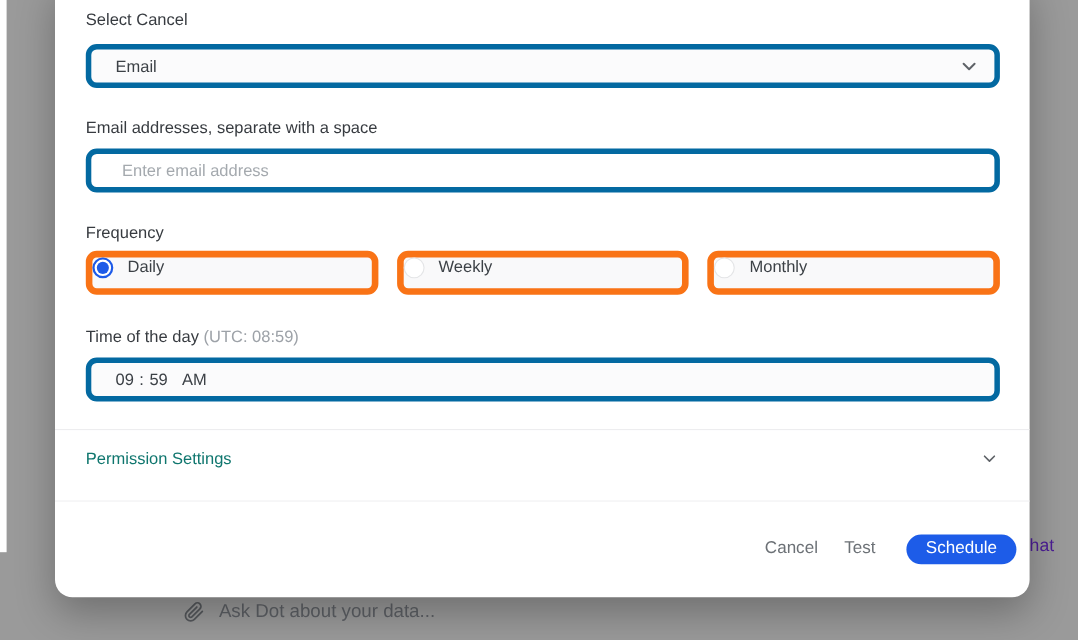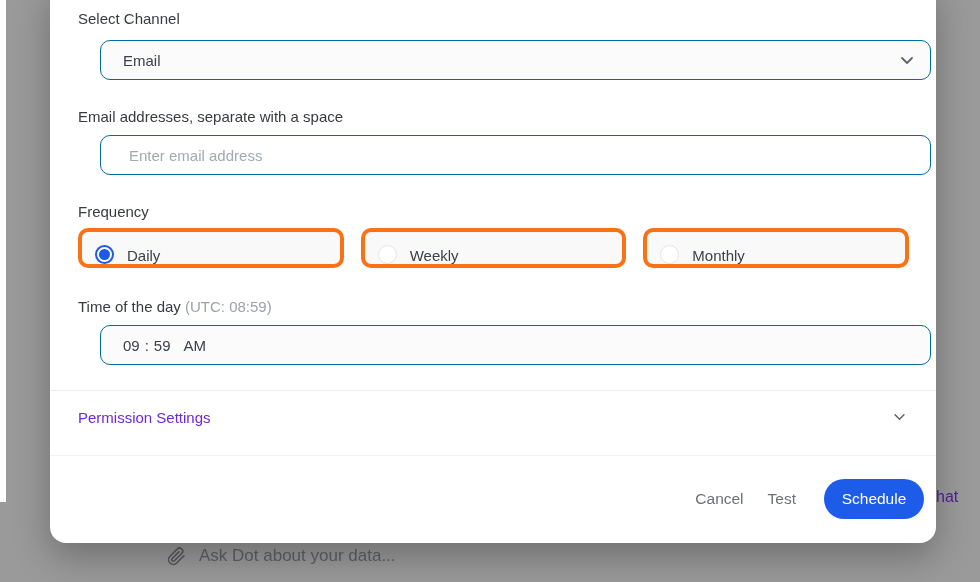--- a/index.html
+++ b/index.html
@@ -16,54 +16,54 @@
   .chat-text { font-size:17px; color:#5d6065; }
 
   .modal { position:absolute; left:50px; top:-20px; width:886px; height:563px;
            background:#ffffff; border-radius:16px; box-shadow:0 14px 36px rgba(0,0,0,0.28); }
 
   .field-label { position:absolute; left:28px; font-size:15px; color:#373b40; }
   .label-note { color:#9da2a8; }
 
   .select-field, .text-input, .time-field {
     position:absolute; left:28px; width:831px; height:40px;
-    border:1px solid #0369a1; border-radius:10px;
+    border:5px solid #0369a1; border-radius:10px;
     display:flex; align-items:center; padding:0 16px 0 22px;
-    font-size:15px; color:#3c4146; background:#fbfbfc;margin-left:22px;
+    font-size:15px; color:#3c4146; background:#fbfbfc;
   }
   .text-input { background:#ffffff;padding-left:28px; }
   .text-input .placeholder { color:#a4a9ae; }
   .select-field .chevron { margin-left:auto; display:flex; align-items:center; }
 
   .radio-row { position:absolute; left:28px; top:248px; width:831px; display:flex; gap:17px; }
-  .radio-pill { flex:1; height:40px; background:#f9f9fa; border:4px solid #f97316; border-radius:10px;
-                display:flex; align-items:flex-end; padding-left:13px; gap:13px;
+  .radio-pill { flex:1; height:40px; background:#f9f9fa; border:6px solid #f97316; border-radius:10px;
+                display:flex; align-items:flex-start; gap:13px;
                 font-size:15px; color:#3c4146; cursor:pointer; }
   .radio-circle { width:19px; height:19px; border-radius:50%; background:#ffffff; border:1px solid #e4e5e7;
                   display:flex; align-items:center; justify-content:center; flex:0 0 auto; }
   .radio-circle.selected { border:2px solid #1d5ae8; }
   .radio-dot { width:11px; height:11px; border-radius:50%; background:#1d5ae8; }
 
   .time-field .seg { color:#3c4146; }
   .time-field .sep { margin:0 5px; }
   .time-field .mer { margin-left:13px; }
 
   .divider { position:absolute; left:0; width:886px; height:1px; background:#ededef; }
 
   .perm-row { position:absolute; left:28px; top:424px; width:830px; height:26px;
               display:flex; align-items:center; cursor:pointer; }
-  .perm-label { font-size:15px; color:#6d28d9; }
+  .perm-label { font-size:15px; color:#0f766e; }
   .perm-row .chevron { margin-left:auto; margin-right:2px; display:flex; align-items:center; }
 
   .footer { position:absolute; left:0; top:475px; width:886px; height:88px;
             display:flex; align-items:center; justify-content:flex-end; padding-right:12px; }
   .btn-text { font-size:15.5px; color:#6c7176; background:none; border:none; cursor:pointer;
               font-family:"Liberation Sans", sans-serif; }
   .btn-test { margin-left:24px; }
-  .btn-schedule { margin-left:28px; width:100px; height:40px; border:none; border-radius:20px;
+  .btn-schedule { margin-left:28px; width:100px; height:27px; border:none; border-radius:20px;
                   background:#1d5ce8; color:#ffffff; font-size:15.5px; cursor:pointer;
                   font-family:"Liberation Sans", sans-serif; }
 </style>
 </head>
 <body>
 
 <div class="screen">
 
   <div class="left-sliver"></div>
   <div class="bg-partial-text">hat</div>
@@ -72,21 +72,21 @@
     <span>
       <svg width="19" height="19" viewBox="0 0 24 24" fill="none" stroke="#55585c" stroke-width="2" stroke-linecap="round" stroke-linejoin="round">
         <path d="M21.44 11.05l-9.19 9.19a6 6 0 0 1-8.49-8.49l9.19-9.19a4 4 0 0 1 5.66 5.66l-9.2 9.19a2 2 0 0 1-2.83-2.83l8.49-8.48"></path>
       </svg>
     </span>
     <span class="chat-text">Ask Dot about your data...</span>
   </div>
 
   <div class="modal">
 
-    <div class="field-label" style="top:30px;">Select Channel</div>
+    <div class="field-label" style="top:30px;">Select Cancel</div>
     <div class="select-field" style="top:60px;">
       <span>Email</span>
       <span class="chevron">
         <svg width="14" height="9" viewBox="0 0 14 9" fill="none" stroke="#5f6368" stroke-width="1.8" stroke-linecap="round" stroke-linejoin="round">
           <polyline points="2,2 7,7 12,2"></polyline>
         </svg>
       </span>
     </div>
 
     <div class="field-label" style="top:128px;">Email addresses, separate with a space</div>

